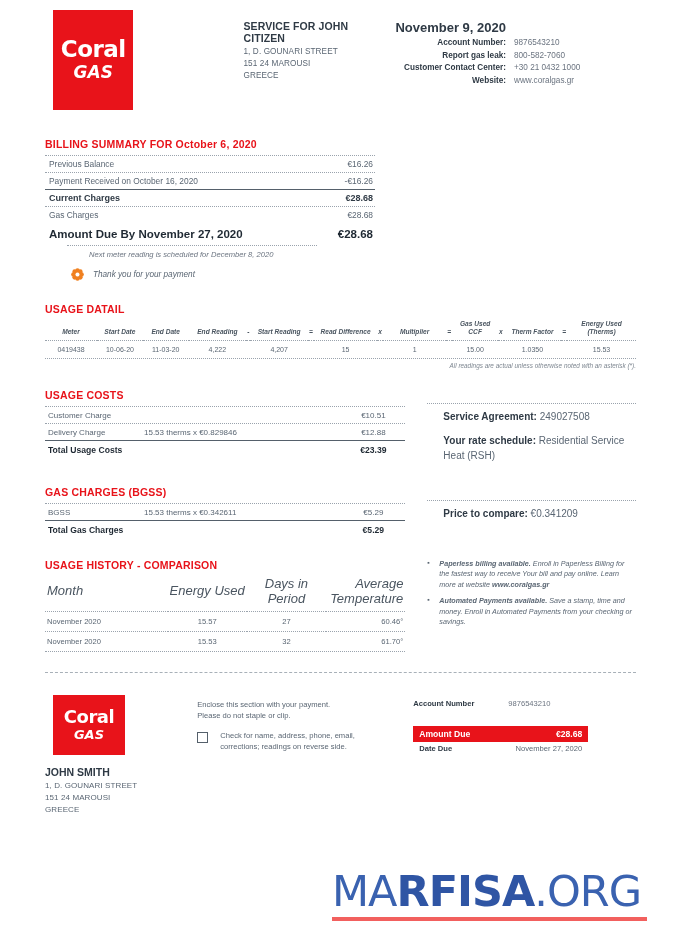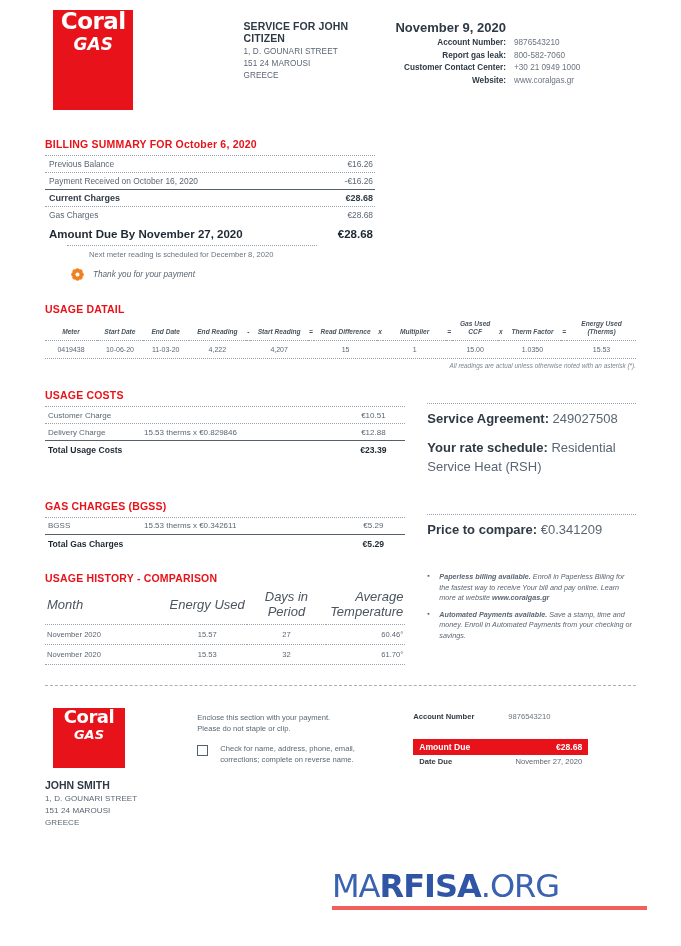--- a/index.html
+++ b/index.html
@@ -11,21 +11,21 @@
     position: relative;
     overflow: hidden;
   }
   .page { position: relative; width: 681px; height: 946px; padding: 0 45px; }
 
   
   .logo-box {
     background: #e8131a;
     color: #fff;
     display: flex; flex-direction: column;
-    align-items: center; 
+    align-items: center; justify-content: center;
     font-weight: bold;
   }
   .logo-main {
     font-size: 23px; letter-spacing: -0.5px; line-height: 1;
     font-family: "DejaVu Sans", sans-serif; font-weight: bold;
   }
   .logo-sub {
     font-size: 17px; letter-spacing: 0px; line-height: 1.1;
     font-style: italic; font-family: "DejaVu Sans", sans-serif; font-weight: bold;
     margin-top: 2px;
@@ -55,21 +55,21 @@
   .solid { border-top: 1.4px solid #55606b; }
 
   
   .billing-wrap { display: flex; margin-top: 28px; flex-direction: column; }
   .billing-left { width: 330px; }
   .bill-row { display: flex; justify-content: space-between; font-size: 8.4px;
               padding: 3px 2px 3px 4px; color: #5a6673; }
   .bill-row.em { font-weight: bold; color: #2f3a45; font-size: 9px; }
   .bill-row.total { font-weight: bold; color: #1f2933; font-size: 11.5px; padding-top: 5px;}
   .billing-right { margin-left: 22px; width: 250px; padding-top: 2px;}
-  .note-sched { font-size: 7.6px; color: #6b7480; padding: 4px 0 0 22px; }
+  .note-sched { font-size: 7.6px; font-style: italic; color: #6b7480; padding: 4px 0 0 22px; }
   .thanks-row { display: flex; align-items: center; margin-top: 9px; }
   .flower { width: 13px; height: 13px; flex: none; margin-left: 4px; }
   .thanks-txt { font-size: 8.2px; font-style: italic; color: #5a6673; margin-left: 9px; }
 
   
   .usage-detail { margin-top: 22px; }
   .ud-table { width: 100%; border-collapse: collapse; }
   .ud-table th {
     font-size: 6.6px; font-style: italic; font-weight: bold; color: #4a5560;
     vertical-align: bottom; padding: 0 1px 4px 1px; line-height: 1.25;
@@ -83,21 +83,21 @@
 
   
   .costs-wrap { display: flex; margin-top: 20px; }
   .costs-left { width: 380px; }
   .costs-right { margin-left: 22px; width: 220px; padding-top: 14px;}
   .cost-row { display: flex; font-size: 8px; color: #5a6673; padding: 3.5px 2px 3.5px 3px; }
   .cost-name { width: 96px; }
   .cost-desc { flex: 1; }
   .cost-amt { width: 60px; text-align: center; }
   .cost-row.total { font-weight: bold; color: #1f2933; font-size: 8.6px; padding-top: 4px;}
-  .side-note { font-size: 13px; color: #5a6673; line-height: 1.5; margin-bottom: 9px; }
+  .side-note { font-size: 10px; color: #5a6673; line-height: 1.5; margin-bottom: 9px; margin-left: 16px; }
   .side-note b { color: #2f3a45; }
 
   
   .hist-wrap { display: flex; margin-top: 20px; }
   .hist-left { width: 380px; }
   .hist-table { width: 100%; border-collapse: collapse; }
   .hist-table th { font-size: 13px; font-style: italic; font-weight: normal;
                    color: #4a5560; padding: 0 2px 5px 2px; }
   .hist-table td { font-size: 7.6px; color: #5a6673; padding: 5px 2px; }
   .hist-table .l { text-align: left; }
@@ -129,21 +129,21 @@
   .acct-value { color: #6b7480; }
   .due-box { background: #e8131a; color: #fff; display: flex; justify-content: space-between;
              font-size: 8.6px; font-weight: bold; padding: 3px 6px; margin-top: 18px; }
   .date-row { display: flex; justify-content: space-between; font-size: 7.6px;
               padding: 2px 6px 0 6px; }
   .date-row .k { font-weight: bold; color: #2f3a45; }
   .date-row .v { color: #5a6673; }
 
   
   .watermark { position: absolute; left: 332px; top: 870px; }
-  .wm-text { font-size: 32px; font-weight: bold; color: #2f55a4;
+  .wm-text { font-size: 43px; font-weight: bold; color: #2f55a4;
              font-family: "DejaVu Sans", sans-serif; letter-spacing: -1px; line-height: 1; }
   .wm-text .light { font-weight: normal; color: #3a62b0; }
   .wm-bar { height: 4px; background: #f2605e; margin-top: 4px; width: 315px; }
 </style>
 </head>
 <body>
 
 <div class="page">
 
   <div class="header">
@@ -164,21 +164,21 @@
       <div class="meta-row">
         <div class="meta-label">Account Number:</div>
         <div class="meta-value">9876543210</div>
       </div>
       <div class="meta-row">
         <div class="meta-label">Report gas leak:</div>
         <div class="meta-value">800-582-7060</div>
       </div>
       <div class="meta-row">
         <div class="meta-label">Customer Contact Center:</div>
-        <div class="meta-value">+30 21 0949 1000</div>
+        <div class="meta-value">+30 21 0432 1000</div>
       </div>
       <div class="meta-row">
         <div class="meta-label">Website:</div>
         <div class="meta-value">www.coralgas.gr</div>
       </div>
     </div>
   </div>
 
   <div class="billing-wrap">
     <div class="billing-left">
@@ -395,21 +395,21 @@
       <div class="stub-addr">1, D. GOUNARI STREET</div>
       <div class="stub-addr">151 24 MAROUSI</div>
       <div class="stub-addr">GREECE</div>
     </div>
 
     <div class="stub-mid">
       <div class="stub-msg">Enclose this section with your payment.</div>
       <div class="stub-msg">Please do not staple or clip.</div>
       <div class="stub-check-row">
         <div class="checkbox"></div>
-        <div class="stub-check-txt">Check for name, address, phone, email, corrections; complete on reverse name.</div>
+        <div class="stub-check-txt">Check for name, address, phone, email, corrections; readings on reverse side.</div>
       </div>
     </div>
 
     <div class="stub-right">
       <div class="acct-row">
         <span class="acct-label">Account Number</span>
         <span class="acct-value">9876543210</span>
       </div>
       <div class="due-box">
         <span>Amount Due</span>

